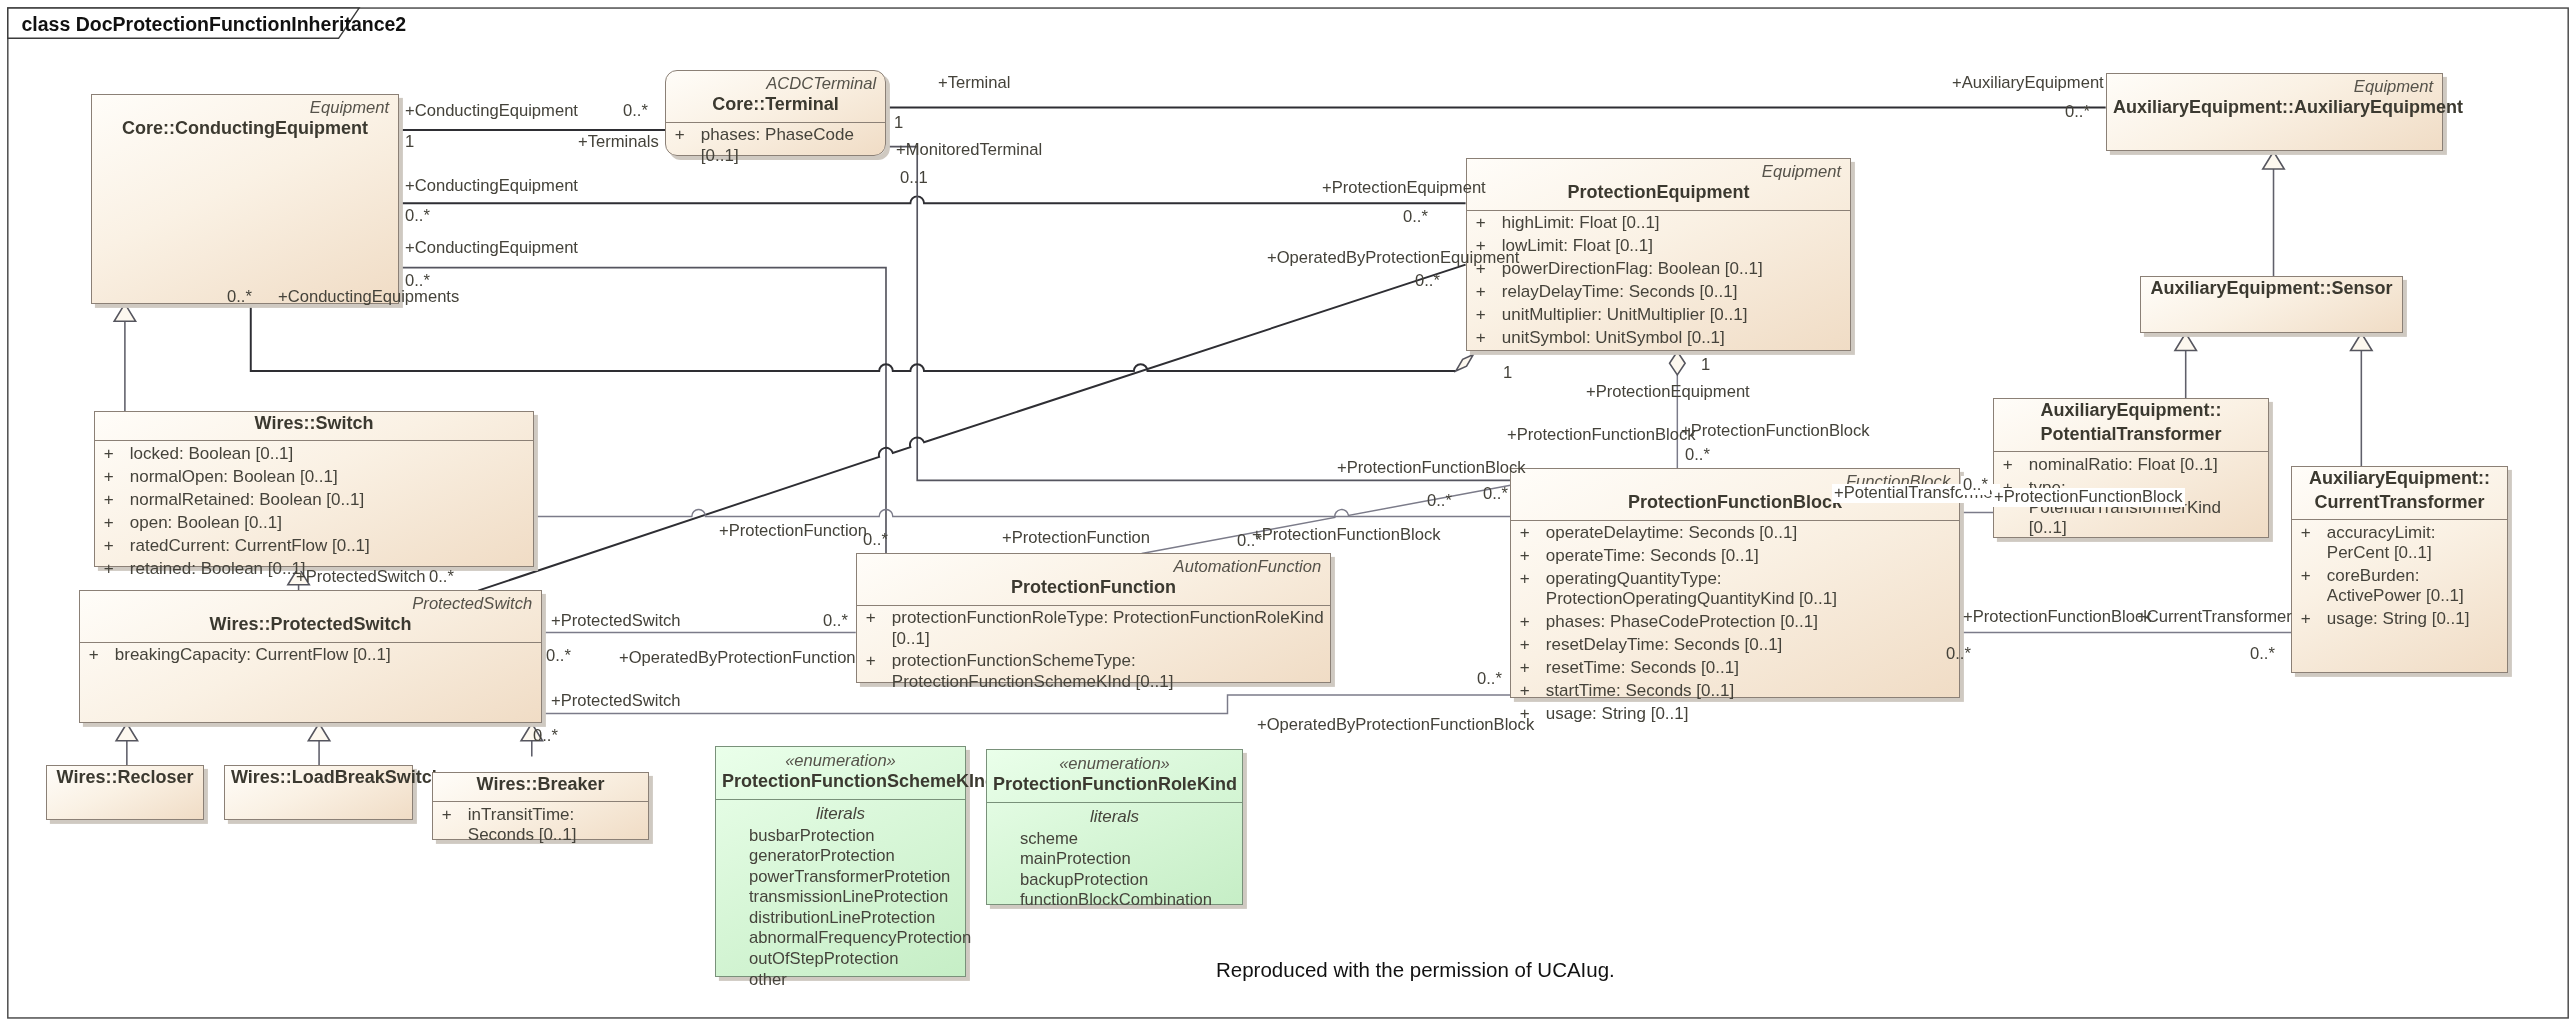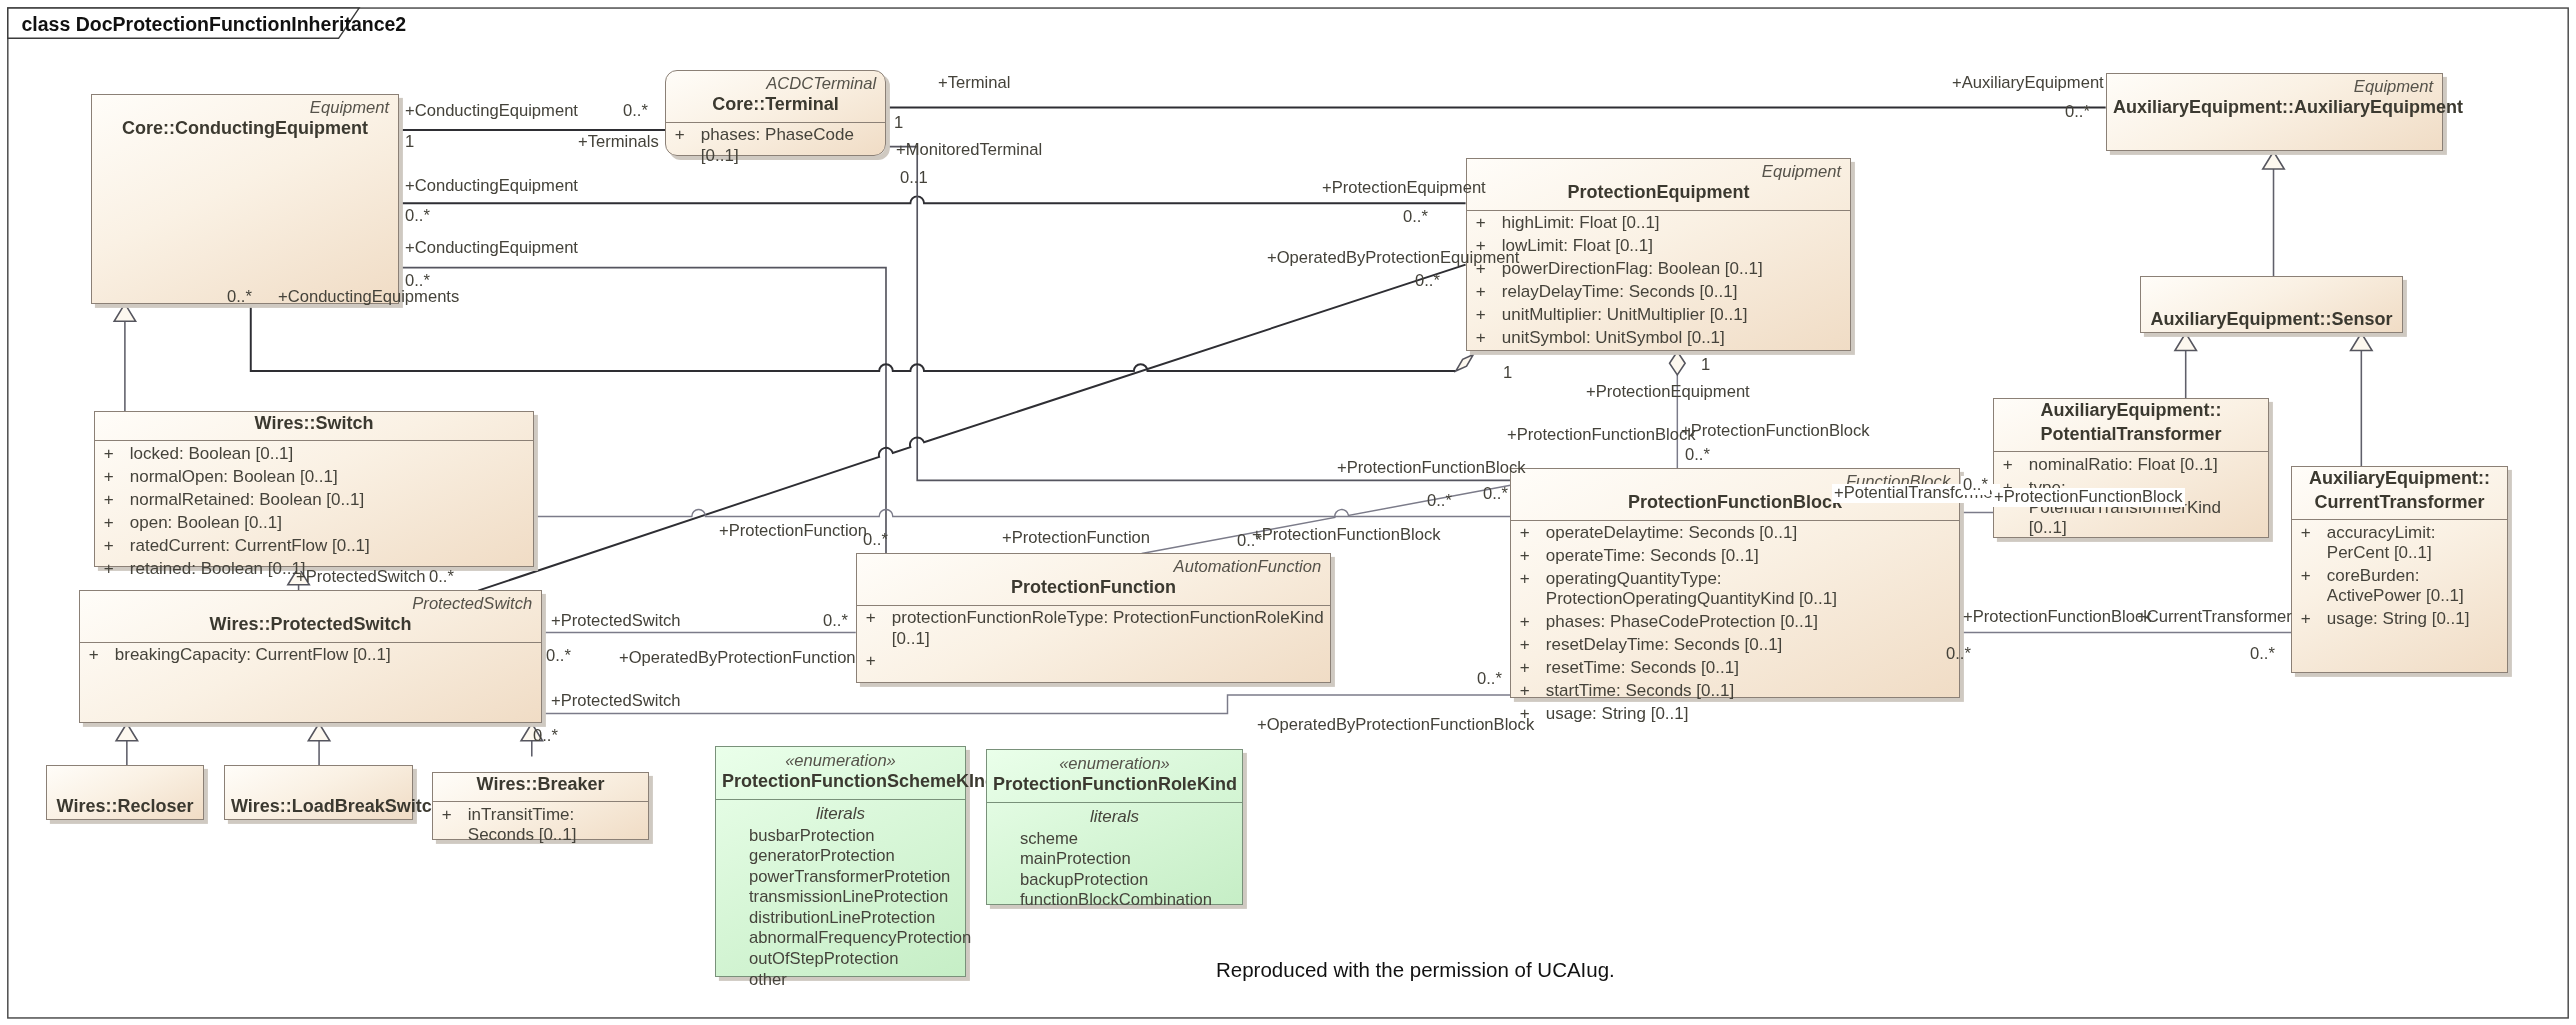--- a/index.html
+++ b/index.html
@@ -12,21 +12,21 @@
   .g{stroke:#5f5f6a;stroke-width:1.6;fill:none;}
   .tri{fill:#fdf8ef;stroke:#55555e;stroke-width:1.6;}
   .dia{fill:#fdf8ef;stroke:#55555e;stroke-width:1.6;}
   .frame{fill:none;stroke:#4a4a4a;stroke-width:1.5;}
   .tab{fill:#ffffff;stroke:#3b3b3b;stroke-width:1.5;}
   #frame-title{position:absolute;left:21.5px;top:12.7px;font-size:19.5px;font-weight:bold;color:#111;}
   .uml-box{position:absolute;box-sizing:border-box;border:1px solid #8b8076;
      background:linear-gradient(155deg,#fffdf9 0%,#faf1e4 45%,#f0dcc5 100%);
      box-shadow:3.9px 3.9px 0 #cfc9c1;font-size:17px;line-height:1.18;}
   .uml-box.enum{background:linear-gradient(155deg,#eaffea 0%,#d9f7d9 45%,#c6eec6 100%);border-color:#79917a;}
-  .vcenter{display:flex;flex-direction:column;justify-content:flex-end;}
+  .vcenter{display:flex;flex-direction:column;justify-content:flex-start;}
   .stereo{font-style:italic;text-align:right;padding:2.9px 8.8px 0;font-size:16.6px;color:#55524a;}
   .stereo.ctr{text-align:center;padding:3.9px 3.9px 0;}
   .bname{text-align:center;font-weight:bold;font-size:18px;padding:1px 5.9px 2px;color:#3b3930;}
   .divider{border-top:1px solid #8b8076;margin-top:3.9px;}
   .enum .divider{border-top-color:#79917a;}
   .attr{display:flex;padding:2.9px 5.9px 0 8.8px;color:#45433b;}
   .attr .plus{width:26px;flex:0 0 26px;}
   .littitle{font-style:italic;text-align:center;padding-top:4.9px;color:#45433b;}
   .lit{padding:1px 0 0 33px;color:#45433b;font-size:16.6px;}
   .elbl{position:absolute;font-size:16.6px;line-height:1;color:#44423a;white-space:nowrap;}
@@ -225,20 +225,21 @@
     <div class="uml-box" style="left: 856px; top: 553px; width: 475px; height: 130px;">
       <div class="stereo">AutomationFunction</div>
       <div class="bname">ProtectionFunction</div>
       <div class="divider"></div>
       <div class="attr">
         <span class="plus">+</span>
         <span class="atext">protectionFunctionRoleType: ProtectionFunctionRoleKind [0..1]</span>
       </div>
       <div class="attr">
         <span class="plus">+</span>
+        <span class="atext">protectionFunctionSchemeType: ProtectionFunctionSchemeKInd [0..1]</span>
       </div>
     </div>
     <div class="uml-box" style="left: 79px; top: 590px; width: 463px; height: 133px;">
       <div class="stereo">ProtectedSwitch</div>
       <div class="bname">Wires::ProtectedSwitch</div>
       <div class="divider"></div>
       <div class="attr">
         <span class="plus">+</span>
         <span class="atext">breakingCapacity: CurrentFlow [0..1]</span>
       </div>

